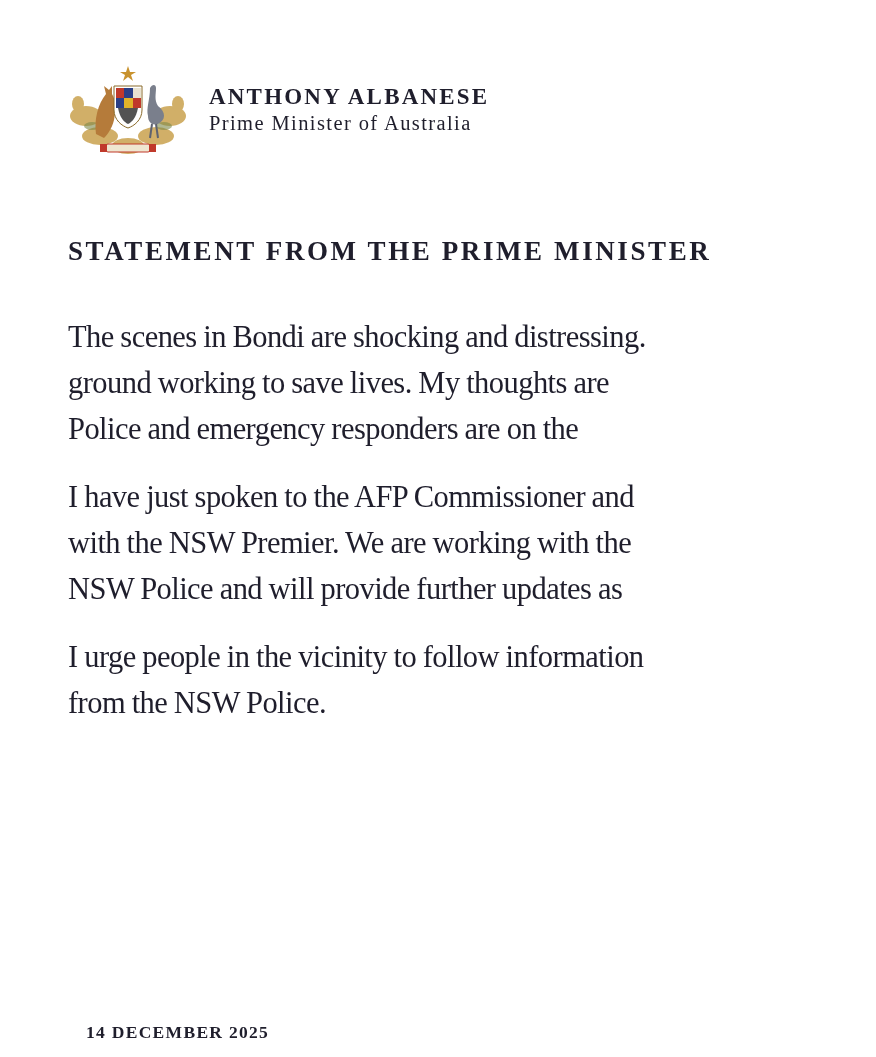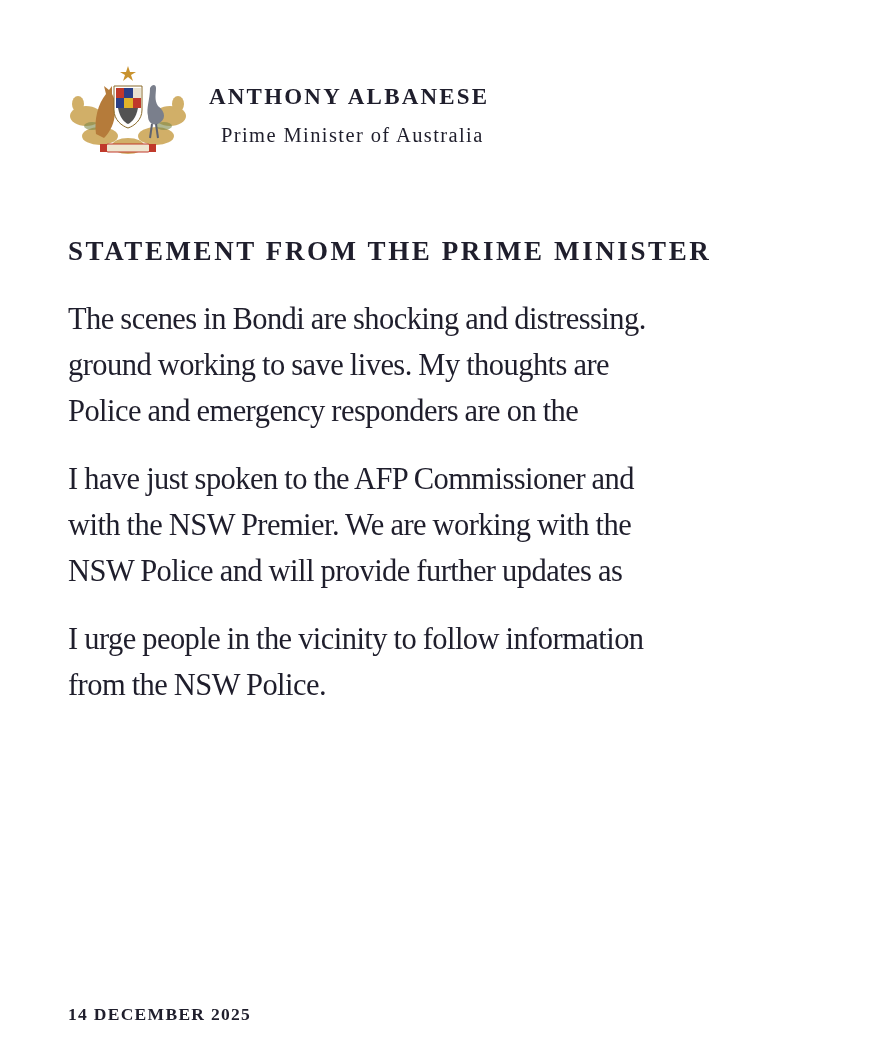--- a/index.html
+++ b/index.html
@@ -8,36 +8,36 @@
       font-family: "Liberation Serif", "DejaVu Serif", serif;
       color: #1f1e2c;
     }
     .crest { position: absolute; left: 66px; top: 64px; width: 124px; height: 96px; }
     .header-text { position: absolute; left: 209px; top: 84px; }
     .name {
       font-weight: bold; font-size: 23px; letter-spacing: 2.2px; line-height: 26px;
       margin: 0;
     }
     .role {
-      font-size: 20.5px; letter-spacing: 1.4px; line-height: 26px; margin: 12px;
+      font-size: 20.5px; letter-spacing: 1.4px; line-height: 26px; margin: 0;
     }
     .title {
       position: absolute; left: 68px; top: 232px;
       font-weight: bold; font-size: 27px; letter-spacing: 2.6px; margin: 0;
       line-height: 38px; white-space: nowrap;
     }
-    .body { position: absolute; left: 68px; top: 296px; width: 760px; font-family: Liberation Serif, serif; }
+    .body { position: absolute; left: 68px; top: 314px; width: 760px; font-family: Liberation Serif, serif; }
     .para {
       font-size: 30.5px; line-height: 46px; margin: 0 0 22px 0;
       letter-spacing: -0.55px; word-spacing: -0.5px;
     }
     .para span { display: block; white-space: nowrap; }
     .date {
       position: absolute; left: 68px; top: 1004px;
-      font-weight: bold; font-size: 17.5px; letter-spacing: 1.3px; margin: 0;
+      font-weight: bold; font-size: 17.5px; letter-spacing: 1.3px; margin: 18px;
     }
   </style>
 </head>
 <body>
 
 <svg class="crest" viewBox="0 0 124 96">
 
   <polygon points="62,2 64,8 70,8 65,11 67,17 62,13 57,17 59,11 54,8 60,8" fill="#c8922e"></polygon>
 
   <g fill="#c9a24e" opacity="0.85">

